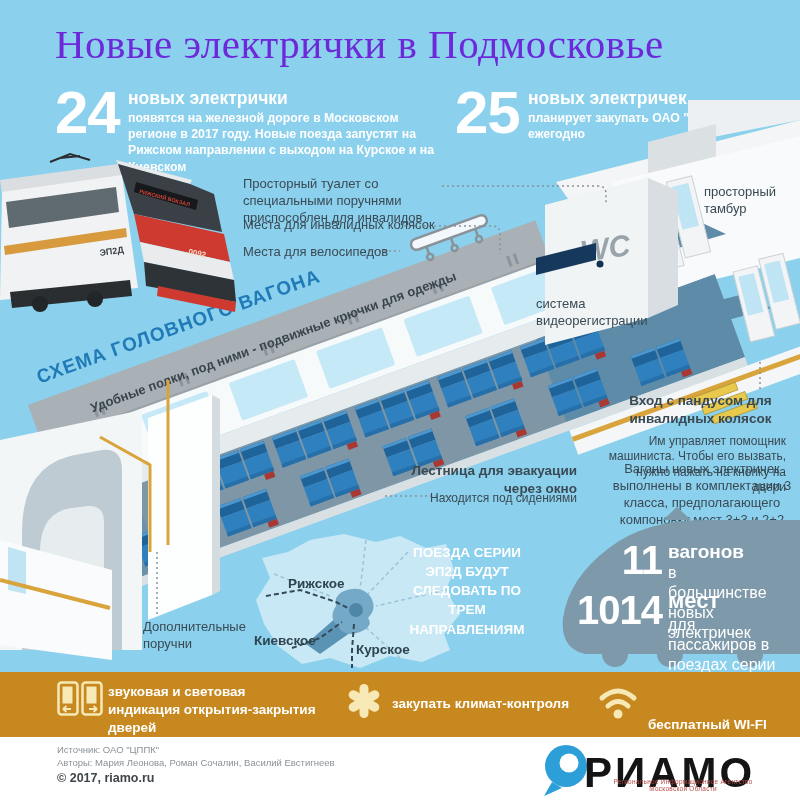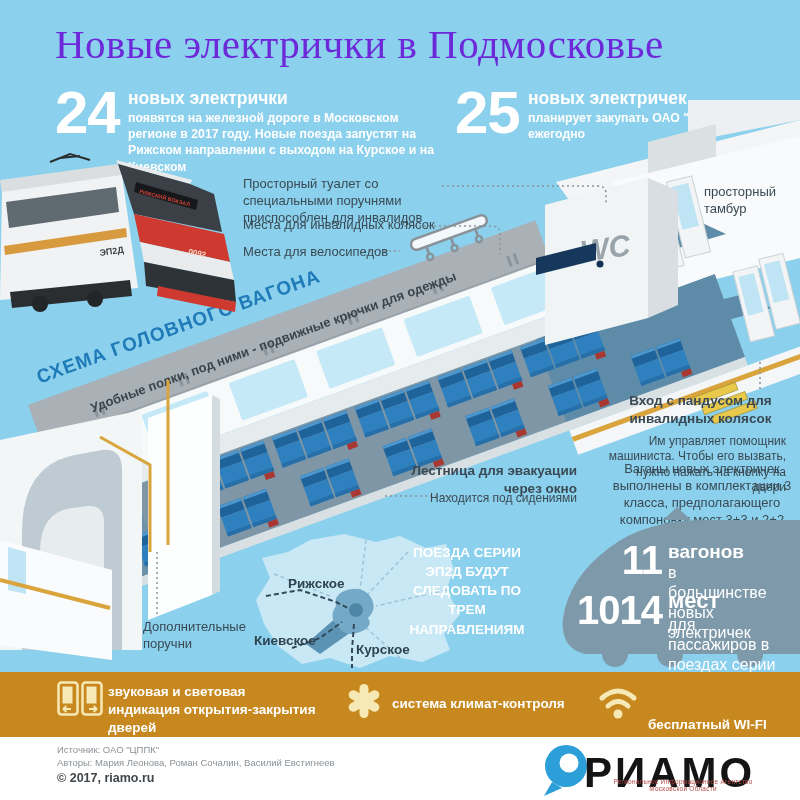--- a/index.html
+++ b/index.html
@@ -221,20 +221,21 @@
     <circle cx="40" cy="154" r="8" fill="#222628"></circle>
     <circle cx="95" cy="149" r="8" fill="#222628"></circle>
     <text x="100" y="106" transform="rotate(-8 100 106)" font-size="9" font-weight="bold" fill="#3A4046">ЭП2Д</text>
     <text x="188" y="104" transform="rotate(12 188 104)" font-size="8" font-weight="bold" fill="#F3D9C8">0092</text>
   </svg>
 
   <div class="abs callout" style="left:243px;top:176px;width:212px;">Просторный туалет со специальными поручнями приспособлен для инвалидов</div>
   <div class="abs callout" style="left:243px;top:217px;">Места для инвалидных колясок</div>
   <div class="abs callout" style="left:243px;top:244px;">Места для велосипедов</div>
   <div class="abs callout" style="left:704px;top:184px;width:92px;">просторный тамбур</div>
+  <div class="abs callout" style="left:536px;top:296px;width:110px;">система видеорегистрации</div>
   <div class="abs callout b" style="left:618px;top:392px;width:165px;text-align:center;">Вход с пандусом для инвалидных колясок</div>
   <div class="abs callout sm" style="left:606px;top:434px;width:180px;text-align:right;">Им управляет помощник машиниста. Чтобы его вызвать, нужно нажать на кнопку на двери</div>
   <div class="abs callout b" style="left:389px;top:462px;width:188px;text-align:right;">Лестница для эвакуации через окно</div>
   <div class="abs callout sm" style="left:389px;top:491px;width:188px;text-align:right;">Находится под сидениями</div>
   <div class="abs callout" style="left:612px;top:461px;width:180px;text-align:center;">Вагоны новых электричек выполнены в комплектации 3 класса, предполагающего компоновку мест 3+3 и 2+2</div>
   <div class="abs callout" style="left:143px;top:619px;width:130px;">Дополнительные поручни</div>
 
   <svg class="abs" style="left:248px;top:532px;" width="220" height="140" viewBox="0 0 220 140">
     <path d="M62,8 L96,2 L128,10 L152,4 L178,16 L198,12 L206,38 L198,58 L212,82 L196,102 L202,118 L174,130 L142,124 L112,136 L82,126 L54,132 L30,114 L16,92 L8,68 L22,46 L14,26 L40,20 Z" fill="#C9E8F5"></path>
     <g stroke="#9CC4D8" stroke-width="1.5" stroke-dasharray="4,3" fill="none">
@@ -281,21 +282,21 @@
     <path d="M14,28 L6,28 M6,28 L9.5,25 M6,28 L9.5,31 M32,28 L40,28 M40,28 L36.5,25 M40,28 L36.5,31" stroke="#F6E9B5" stroke-width="1.8" fill="none"></path>
   </svg>
   <div class="abs feat" style="left:108px;top:683px;width:210px;">звуковая и световая индикация открытия-закрытия дверей</div>
   <svg class="abs" style="left:344px;top:681px;" width="40" height="40" viewBox="0 0 40 40">
     <g transform="translate(20,20)" fill="#F6E9B5">
       <rect x="-4.5" y="-17" width="9" height="34" rx="4.5"></rect>
       <rect x="-4.5" y="-17" width="9" height="34" rx="4.5" transform="rotate(60)"></rect>
       <rect x="-4.5" y="-17" width="9" height="34" rx="4.5" transform="rotate(120)"></rect>
     </g>
   </svg>
-  <div class="abs feat" style="left:392px;top:695px;">система климат-контроля</div>
+  <div class="abs feat" style="left:392px;top:695px;">закупать климат-контроля</div>
   <svg class="abs" style="left:596px;top:678px;" width="44" height="42" viewBox="0 0 44 42">
     <path d="M6,20 Q22,6 38,20" stroke="#F6E9B5" stroke-width="5" fill="none" stroke-linecap="round"></path>
     <path d="M12,28 Q22,19 32,28" stroke="#F6E9B5" stroke-width="5" fill="none" stroke-linecap="round"></path>
     <circle cx="22" cy="36" r="4.5" fill="#F6E9B5"></circle>
   </svg>
   <div class="abs feat" style="left:648px;top:716px;">бесплатный WI-FI</div>
 
   <div class="abs" style="left:0;top:737px;width:800px;height:63px;background:#FFFFFF;"></div>
   <div class="abs src" style="left:57px;top:744px;">Источник: ОАО "ЦППК"</div>
   <div class="abs src" style="left:57px;top:757px;">Авторы: Мария Леонова, Роман Сочалин, Василий Евстигнеев</div>

